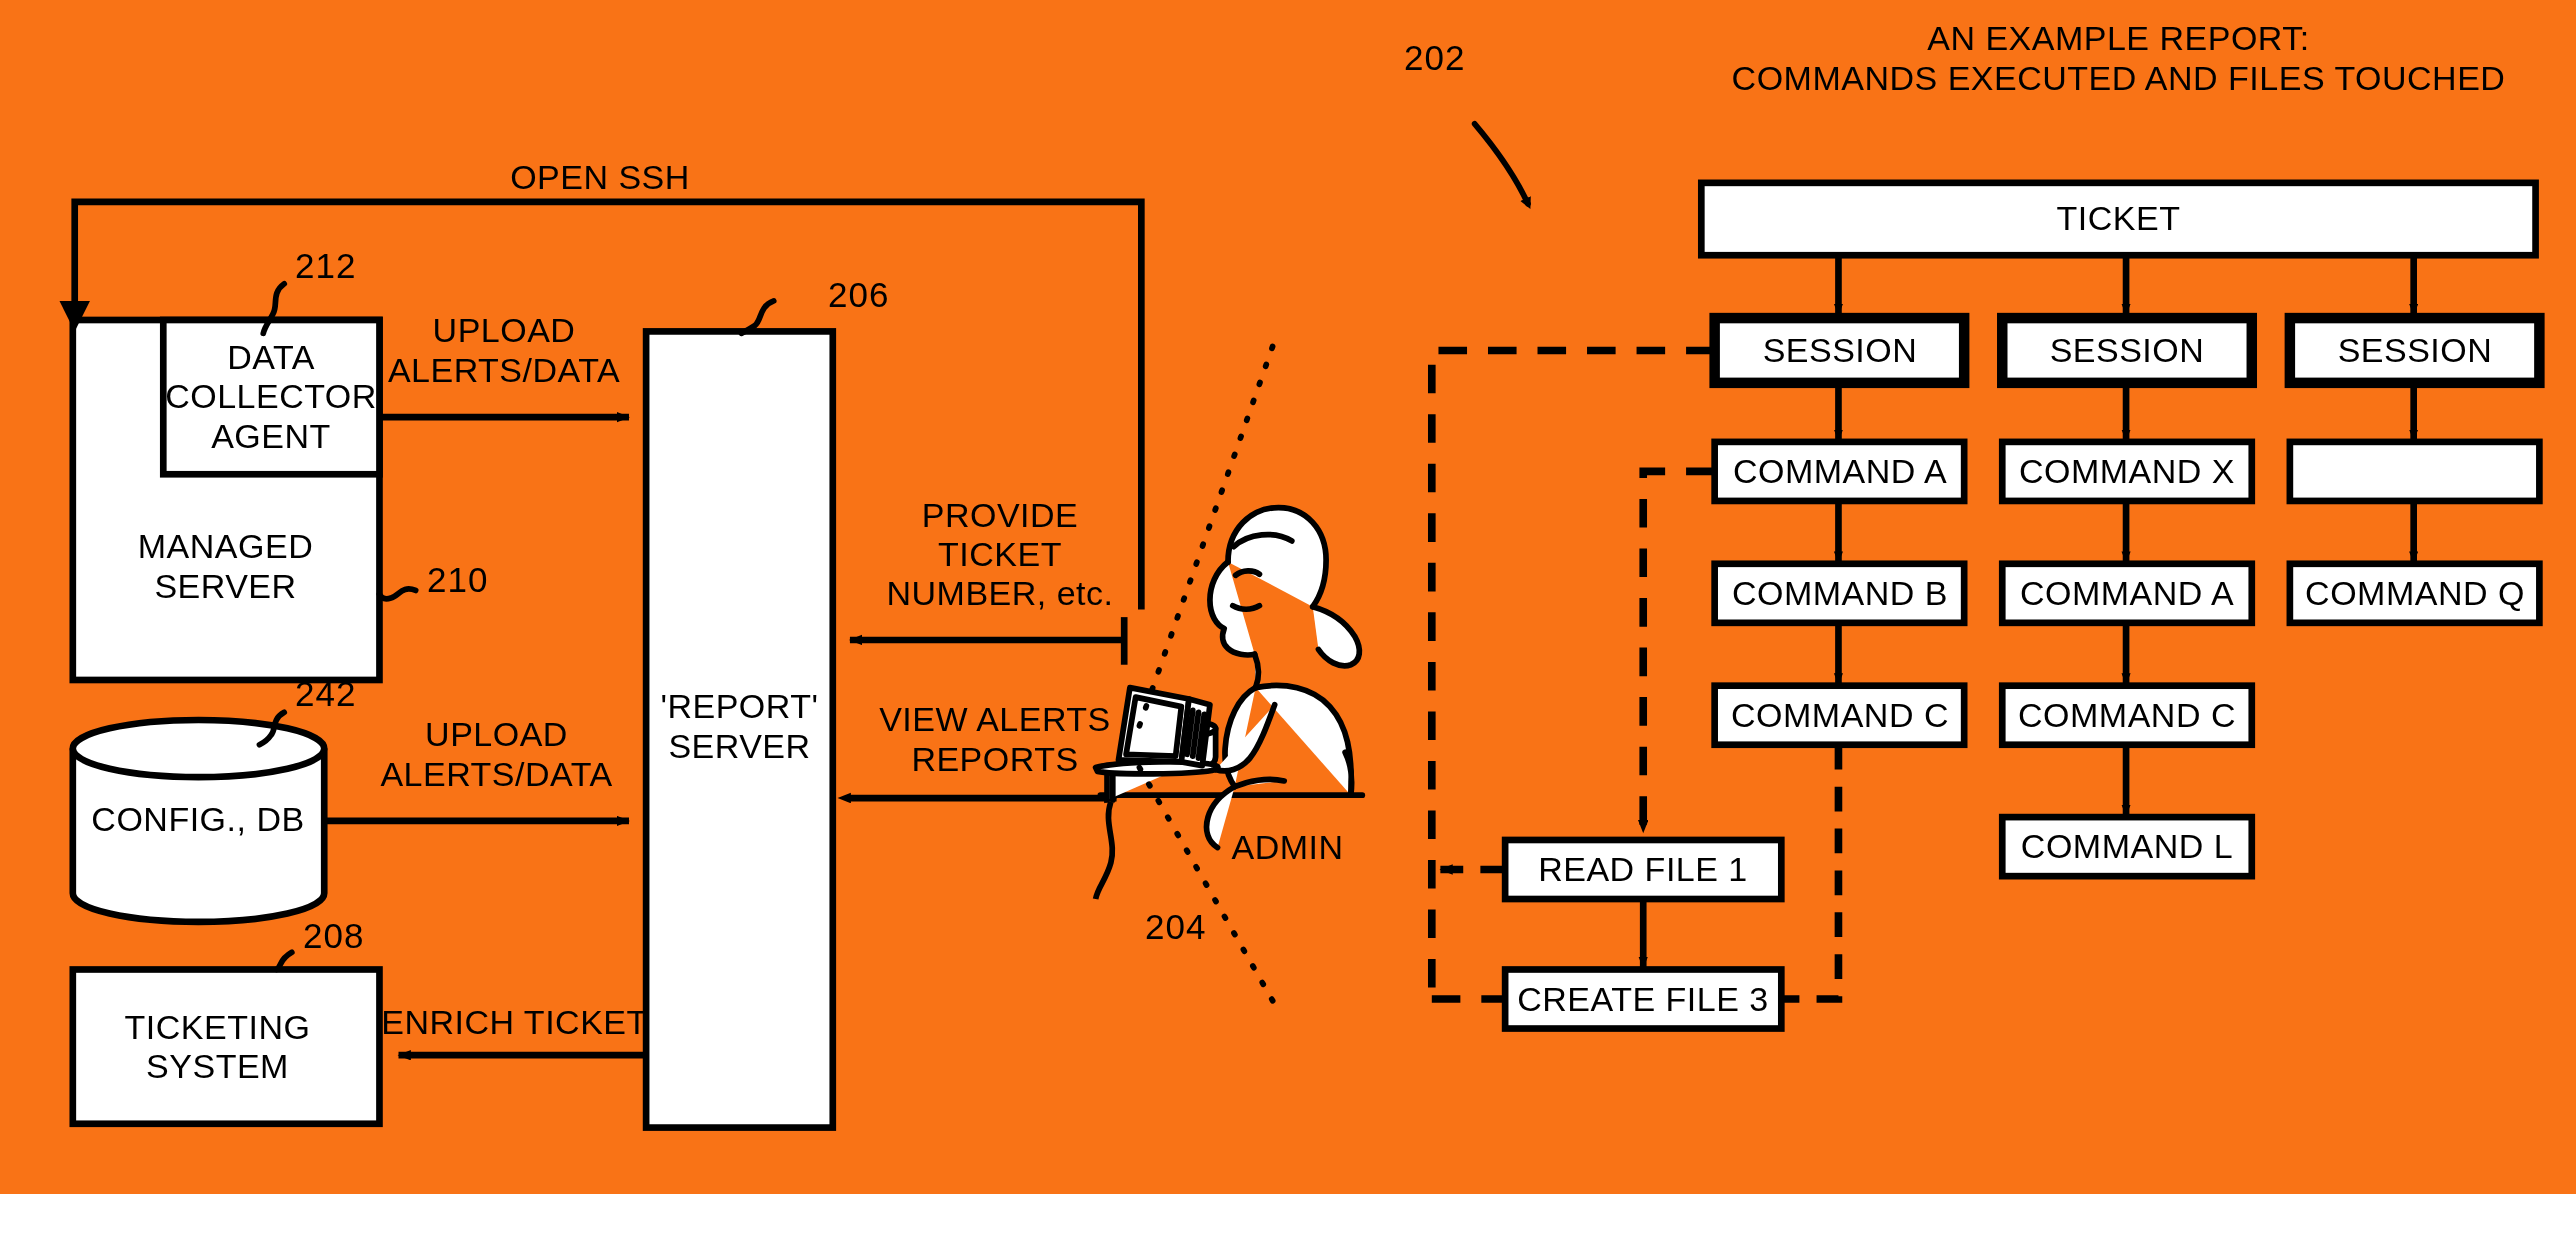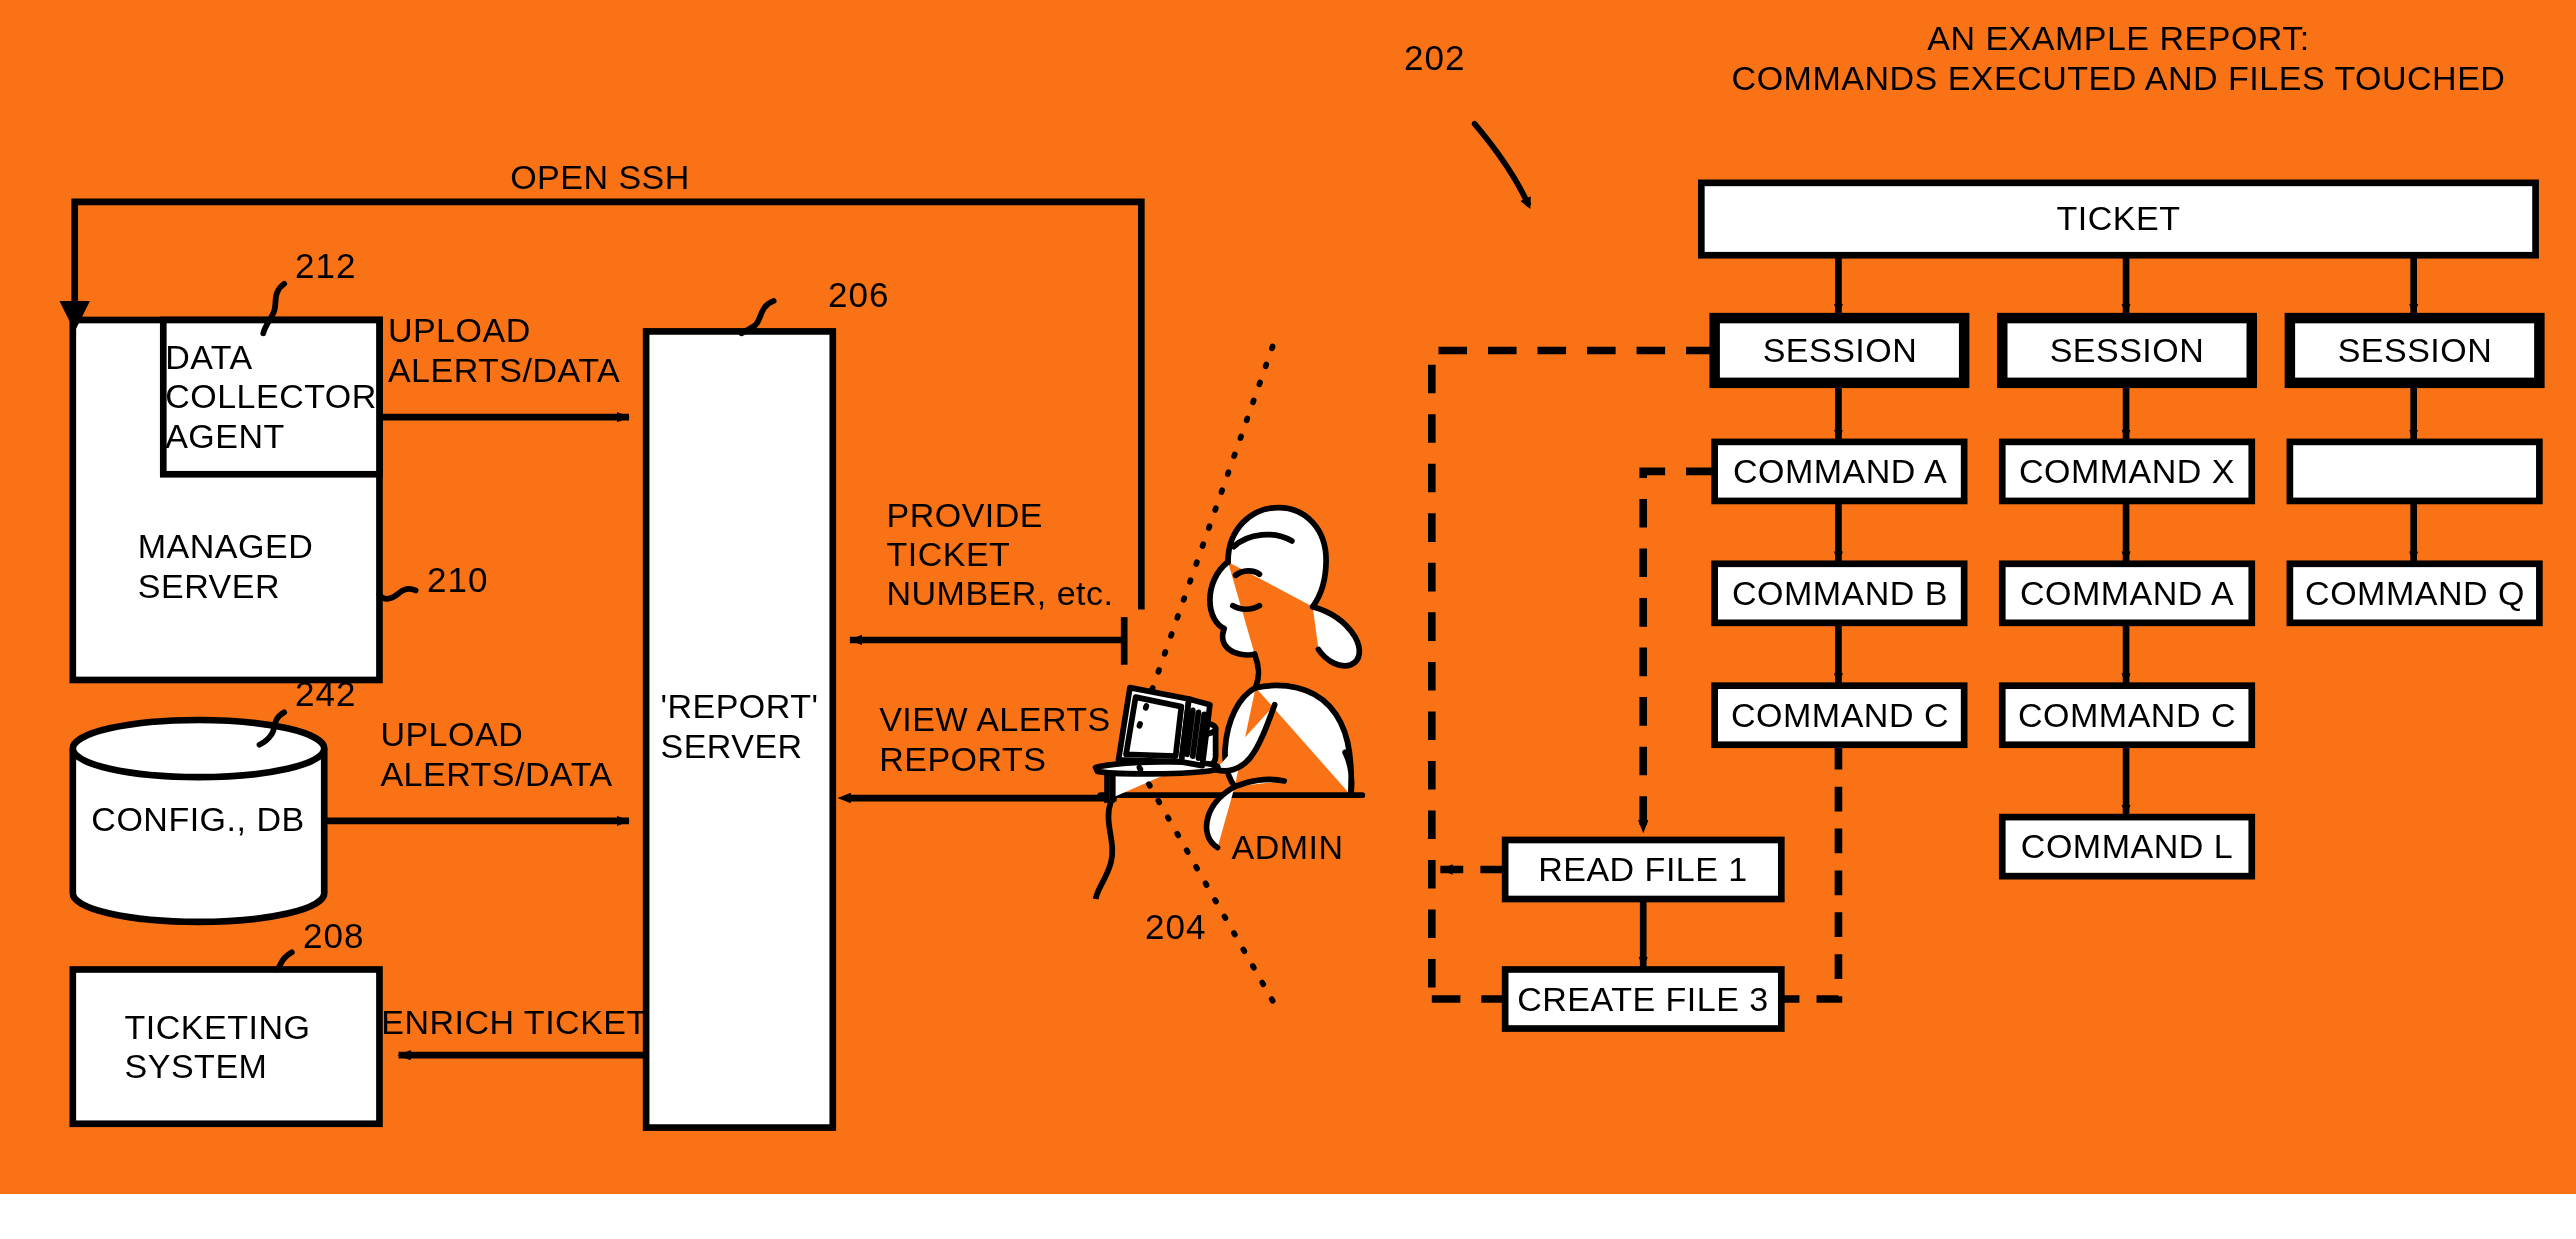--- a/index.html
+++ b/index.html
@@ -17,21 +17,21 @@
     font-family:"Liberation Sans", sans-serif;
     color:#000;
     white-space:pre;
     line-height:1.14;
     text-align:center;
     letter-spacing:0.5px;
   }
   .boxtext{
     position:absolute;
     display:flex;align-items:center;justify-content:center;
-    text-align:left;
+    text-align:center;
     font-family:"Liberation Sans", sans-serif;
     color:#000;
     white-space:pre-line;
     line-height:1.15;
     letter-spacing:0.5px;
   }
   .ref{
     position:absolute;
     font-family:"Liberation Sans", sans-serif;
     font-size:35px;

